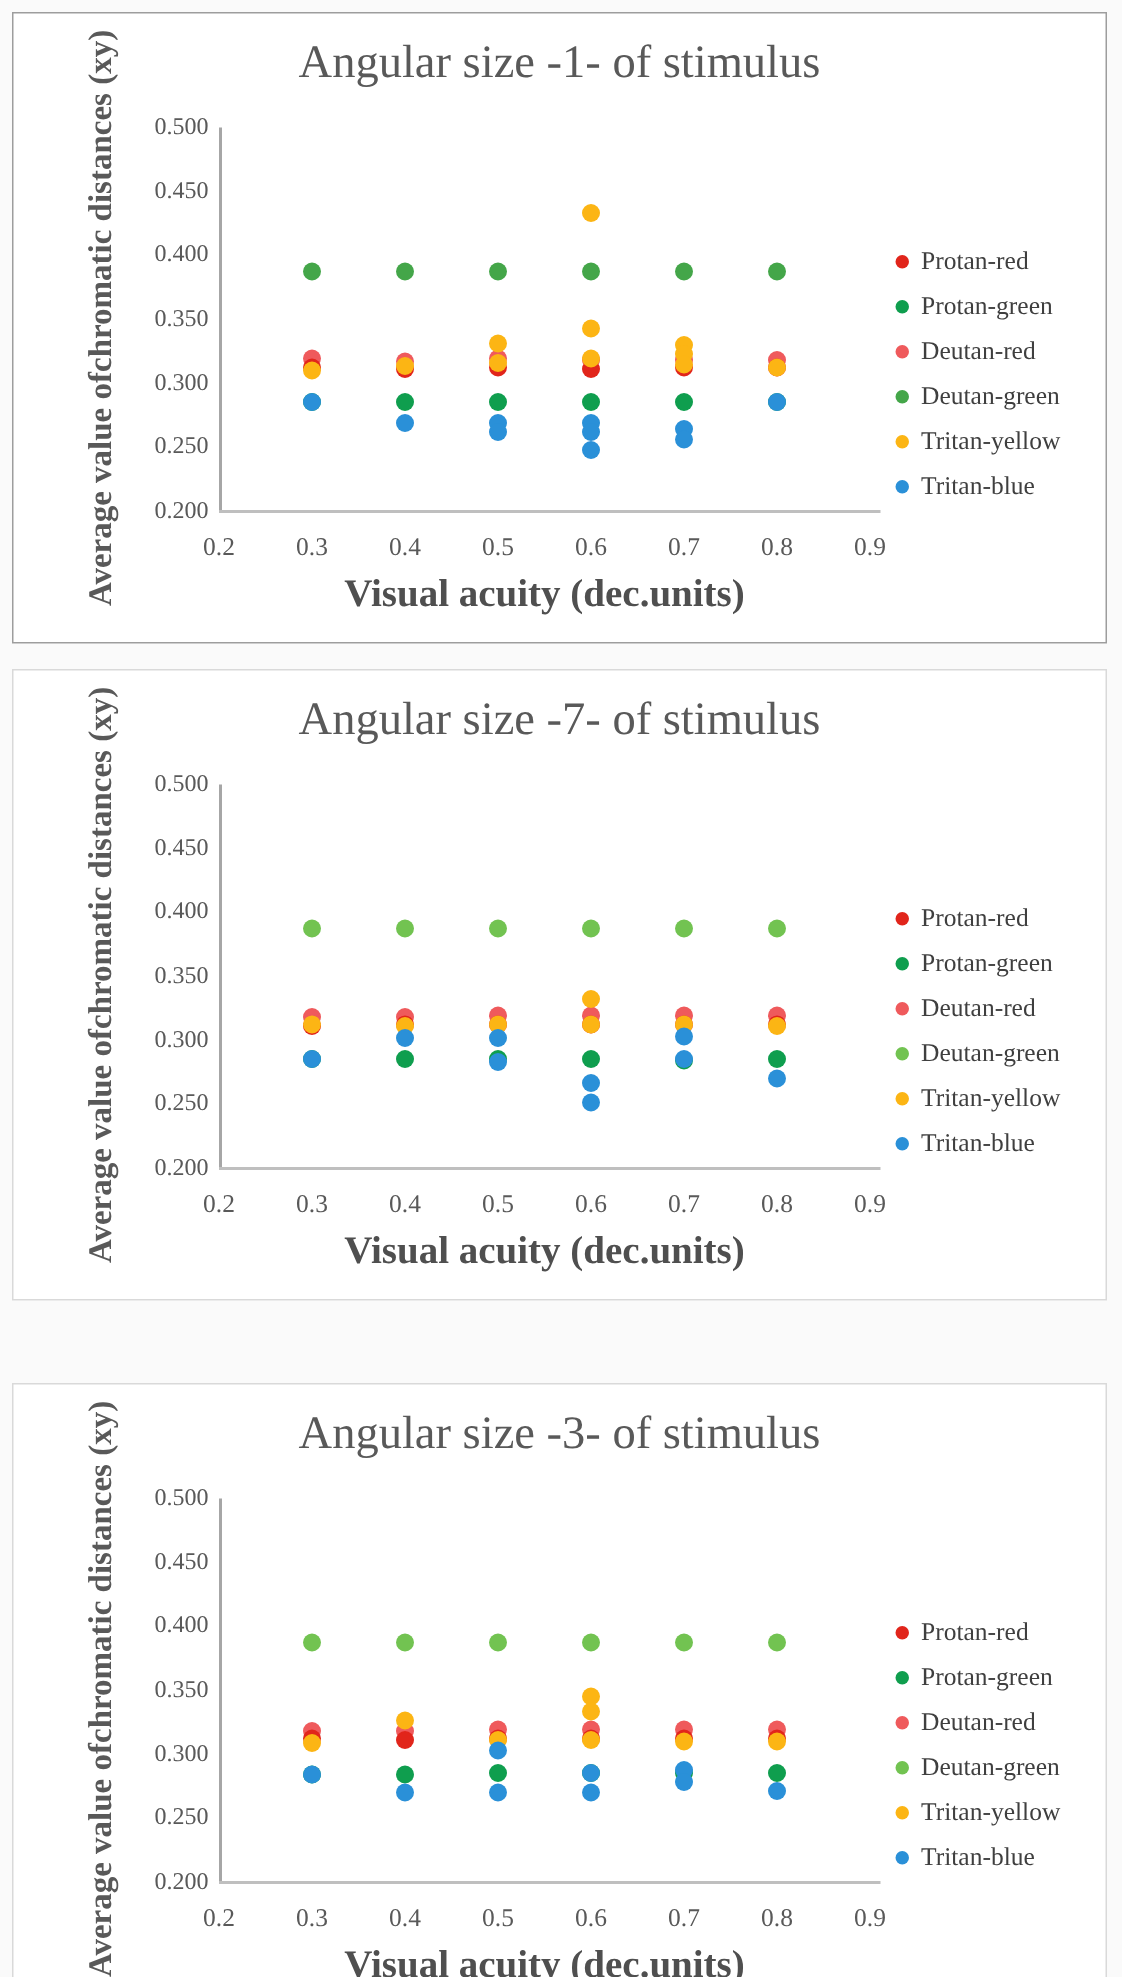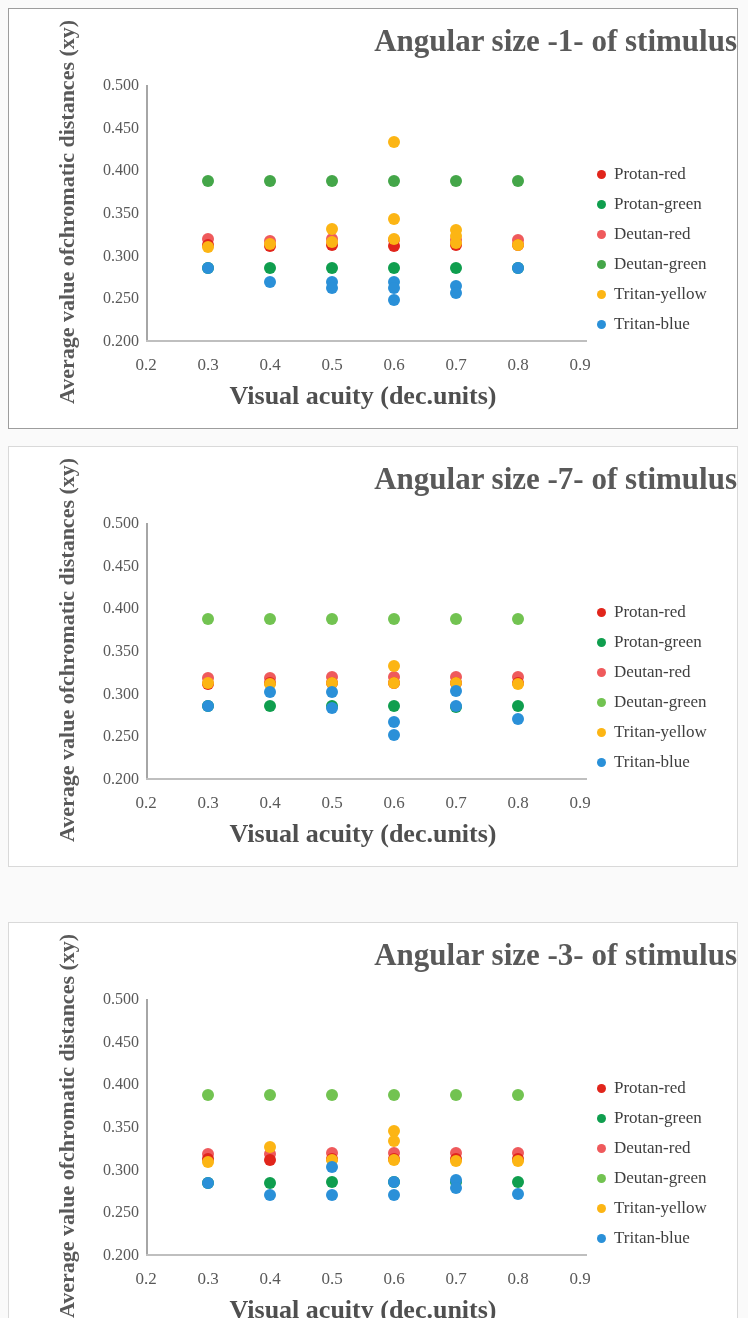--- a/index.html
+++ b/index.html
@@ -16,22 +16,22 @@
     width:730px;height:421px;
     background:#ffffff;
     border:1px solid #c9c9c9;
     box-sizing:border-box;
   }
   .panel.p1{top:8px;border-color:#9d9d9d;}
   .panel.p2{top:446px;border-color:#d9d9d9;}
   .panel.p3{top:922px;border-color:#d9d9d9;}
   .chart-title{
     position:absolute;top:14px;left:0;width:100%;
-    text-align:right;
-    font-size:31px;font-weight:bold;color:#595959;
+    text-align:center;
+    font-size:31px;font-weight:normal;color:#595959;
     letter-spacing:0px;
   }
   .y-axis-title{
     position:absolute;top:70px;left:20px;height:266px;width:76px;
     writing-mode:vertical-rl;transform:rotate(180deg);
     display:flex;align-items:center;justify-content:center;
     font-size:22px;font-weight:bold;color:#595959;
     line-height:36px;white-space:nowrap;
     text-align:center;
   }

